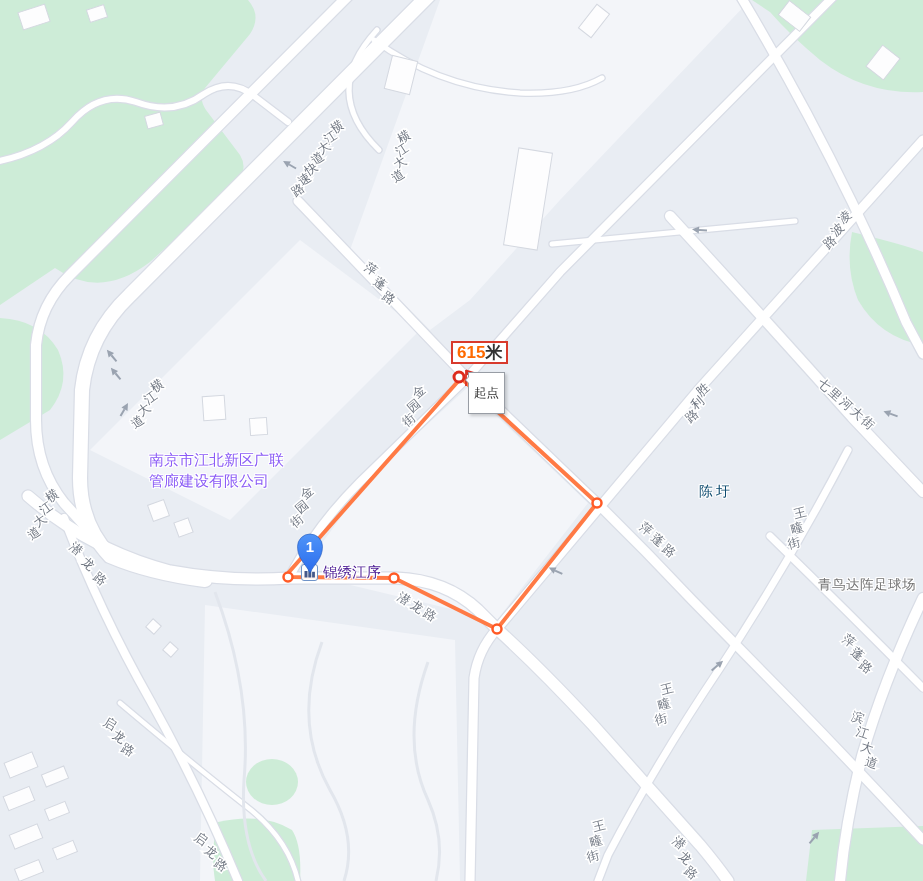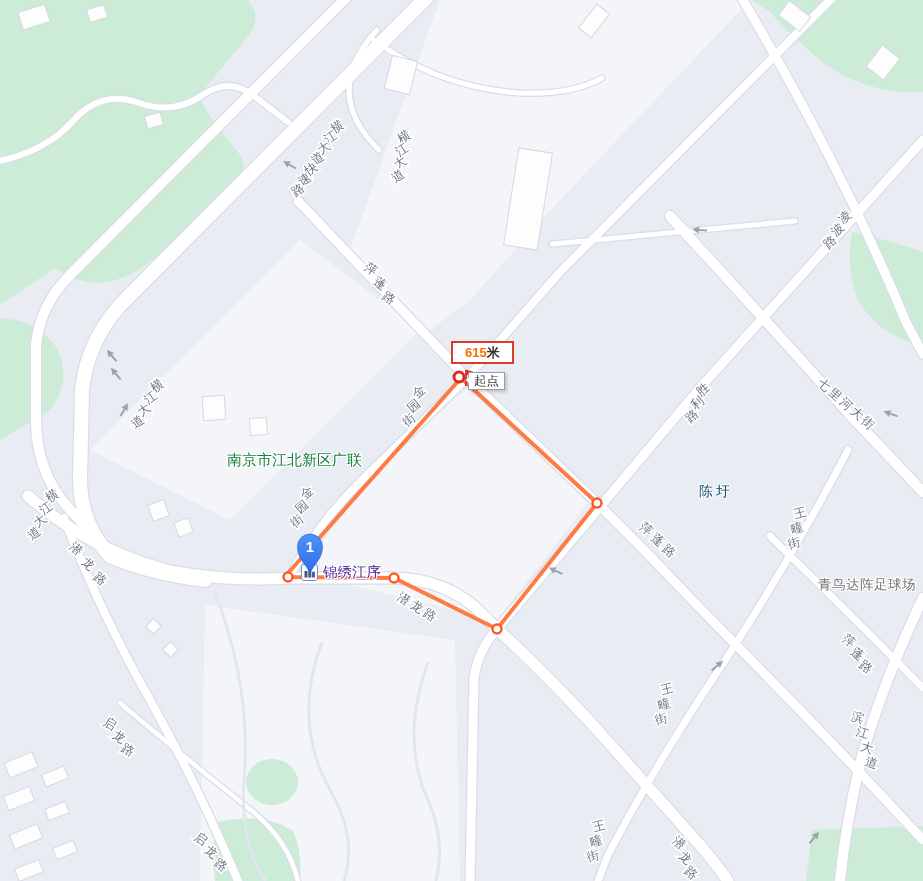--- a/index.html
+++ b/index.html
@@ -4,32 +4,32 @@
 <style>
   html,body{margin:0;padding:0;background:#fff}
   .stage{position:relative;width:923px;height:881px;overflow:hidden;
          font-family:"Liberation Sans",sans-serif;background:#e9edf3;user-select:none}
   #map-svg{position:absolute;left:0;top:0}
   .road-label-char{font-size:12.5px;fill:#6e7580;stroke:#ffffff;stroke-width:3px;
          paint-order:stroke;font-family:"Liberation Sans",sans-serif}
   .halo{text-shadow:1px 0 0 #fff,-1px 0 0 #fff,0 1px 0 #fff,0 -1px 0 #fff,
         1px 1px 0 #fff,-1px -1px 0 #fff,1px -1px 0 #fff,-1px 1px 0 #fff}
   .distance-badge{position:absolute;left:451px;top:341px;background:#fff;
-        border:2px solid #d83a2c;padding:1px 12px;font-size:13px;font-weight:bold;
+        border:2px solid #d83a2c;padding:1px 4px;font-size:17px;font-weight:bold;
         line-height:17px;white-space:nowrap;z-index:6}
   .distance-badge .val{color:#ff6a00}
   .distance-badge .unit{color:#333;font-weight:600}
   .start-tip{position:absolute;left:468px;top:372px;background:#fff;border:1px solid #989da5;
-        padding:0 5px;font-size:12.5px;line-height:16px;color:#333;white-space:nowrap;
+        padding:12px 5px;font-size:12.5px;line-height:16px;color:#333;white-space:nowrap;
         box-shadow:2px 2px 3px rgba(0,0,0,.18);z-index:6}
   .start-tip::before{content:"";position:absolute;left:-7px;top:3px;
         border:4px solid transparent;border-right:4px solid #fff;
         filter:drop-shadow(-1px 0 0 #989da5)}
-  .company-label{position:absolute;left:162px;top:449px;width:200px;text-align:right;
-        font-size:15px;line-height:21px;color:#15803d;z-index:3}
+  .company-label{position:absolute;left:149px;top:449px;width:200px;text-align:left;
+        font-size:15px;line-height:21px;color:#8b5cf6;z-index:3}
   .place-chenxu{position:absolute;left:699px;top:483px;font-size:14px;letter-spacing:3px;
         color:#0c4a6e;z-index:3}
   .football-label{position:absolute;left:818px;top:576px;font-size:13.5px;color:#737373;
         letter-spacing:.5px;z-index:3}
   .pin{position:absolute;left:296px;top:533px;width:28px;height:42px;z-index:7;cursor:pointer}
   .pin .num{position:absolute;left:0;top:5px;width:28px;text-align:center;color:#fff;
         font-weight:bold;font-size:15px}
   .poi-icon{position:absolute;left:301px;top:564px;width:17px;height:17px;z-index:6;
         background:rgba(255,255,255,.92);border:1px solid #6f93c8;border-radius:3px;
         box-sizing:border-box;cursor:pointer}
@@ -287,20 +287,21 @@
           <g>
             <path d="M466,386 V370" stroke="#d93025" stroke-width="1.8"></path>
             <polygon points="466,369.5 475.5,372.5 466,375.5" fill="#d93025"></polygon>
           </g>
         </g>
       </g>
   </svg>
 
   <div class="company-label halo">
     <div>南京市江北新区广联</div>
+    <div>管廊建设有限公司</div>
   </div>
 
   <div class="place-chenxu halo">陈圩</div>
 
   <div class="football-label halo">青鸟达阵足球场</div>
 
   <div class="distance-badge">
     <span class="val">615</span><span class="unit">米</span>
   </div>
 

